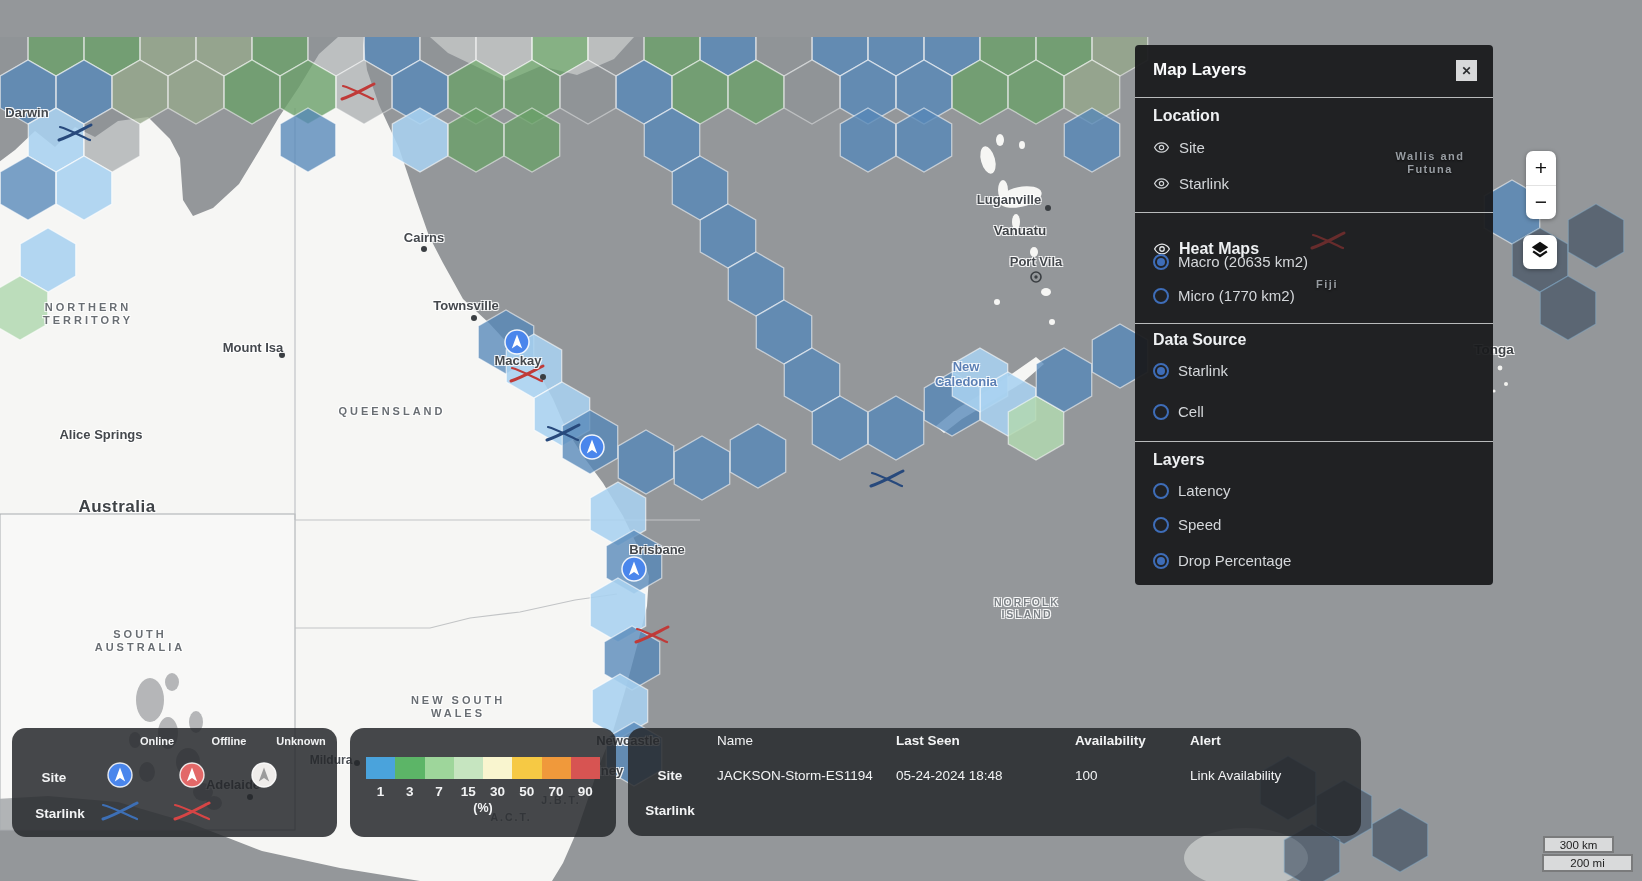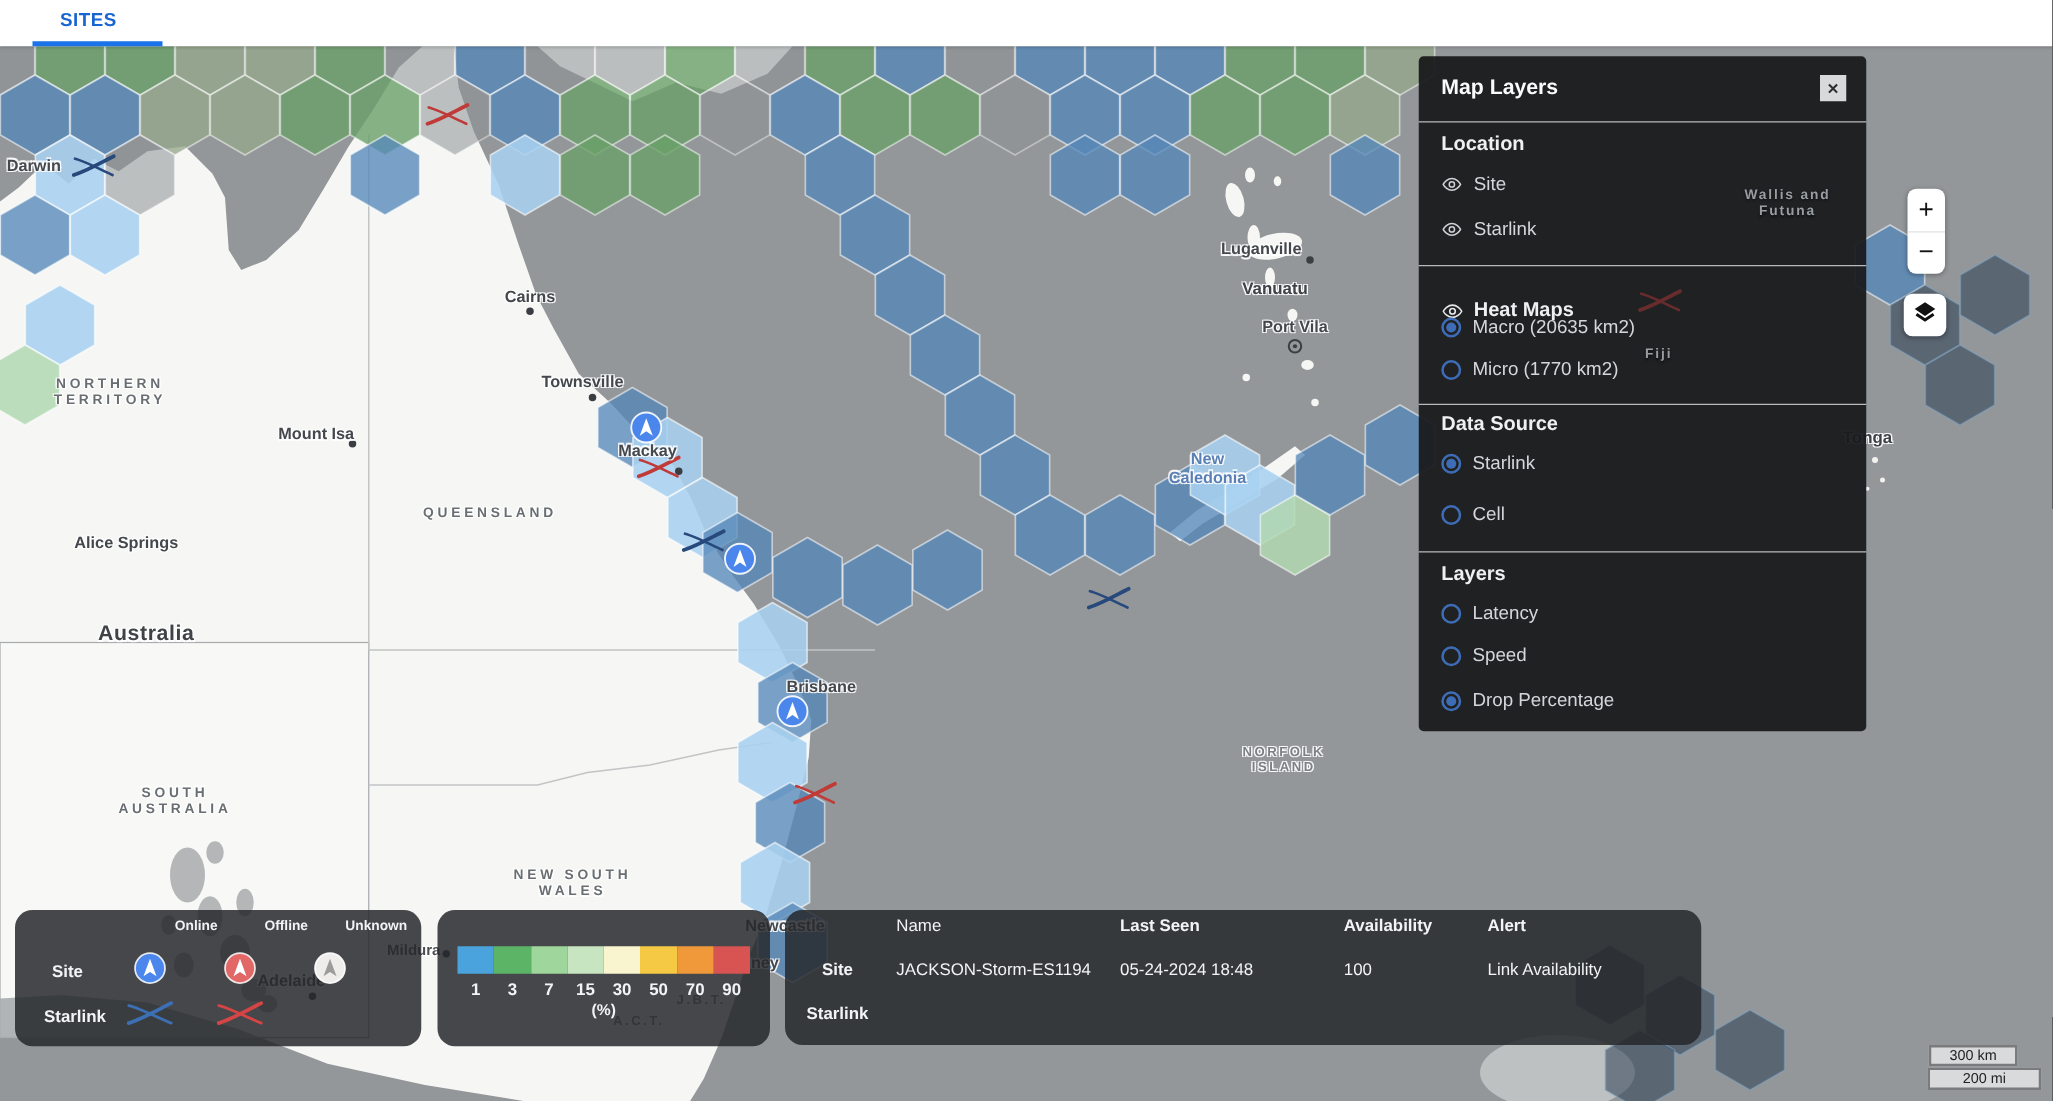--- a/index.html
+++ b/index.html
@@ -61,24 +61,20 @@
   
   .scalebox{position:absolute;background:rgba(224,225,226,.9);border:2px solid #7a7b7c;box-sizing:border-box;display:flex;align-items:center;justify-content:center;font-size:11.5px;color:#222;z-index:45;}
   #scale-km{left:1543px;top:836px;width:71px;height:17px;text-align:center;}
   #scale-mi{left:1542px;top:854px;width:91px;height:18px;}
 </style>
 </head>
 <body>
 
 <div id="app">
 
-  <div id="topbar">
-    <div id="tab-sites">SITES</div>
-    <div id="tab-underline"></div>
-  </div>
 
   <div id="map">
     <svg id="map-svg" width="1642" height="844" viewBox="0 37 1642 844">
 
       <path d="M-5,165 L15,150 L35,131 L55,147 L75,127 L95,137 L118,121 L148,117 L170,139 L180,158 L183,200 L193,216 L213,208 L239,184 L259,151 L279,117 L299,87 L319,54 L338,37 L363,37 L367,70 L379,105 L399,148 L415,196 L429,236 L443,263 L463,299 L489,323 L513,349 L539,373 L553,399 L566,429 L583,456 L603,483 L623,516 L639,549 L649,576 L647,606 L637,646 L625,691 L613,731 L599,766 L589,796 L577,831 L563,863 L552,881 L420,881 L340,868 L262,851 L190,823 L118,802 L48,796 L-5,799 Z" fill="#f6f6f4"></path>
 
       <path d="M430,37 L634,37 L614,59 L577,75 L541,66 L506,81 L471,64 L448,53 Z" fill="#f3f3f0"></path>
 
       <path d="M936,426 L958,408 L988,390 L1016,371 L1036,357 L1044,364 L1022,383 L992,401 L962,419 L944,433 Z" fill="#f6f6f4"></path>
 
@@ -259,21 +255,21 @@
             <circle r="12" fill="#4a86ec" stroke="rgba(255,255,255,.9)" stroke-width="1.5"></circle>
             <path d="M0,-7.5 L5.2,6.5 L0,3 L-5.2,6.5 Z" fill="#fff"></path>
           </g>
           <g transform="translate(634,569)" cursor="pointer">
             <circle r="12" fill="#4a86ec" stroke="rgba(255,255,255,.9)" stroke-width="1.5"></circle>
             <path d="M0,-7.5 L5.2,6.5 L0,3 L-5.2,6.5 Z" fill="#fff"></path>
           </g>
         </g>
     </svg>
     <div id="labels">
-        <div class="lbl halo city" style="left: 27px; top: 76px; margin-top: 20px;">Darwin</div>
+        <div class="lbl halo city" style="left: 27px; top: 76px;">Darwin</div>
         <div class="lbl halo state" style="left: 88px; top: 277px;">NORTHERN
 TERRITORY</div>
         <div class="lbl halo city" style="left: 253px; top: 311px;">Mount Isa</div>
         <div class="lbl halo city" style="left: 101px; top: 398px;">Alice Springs</div>
         <div class="lbl halo state" style="left: 392px; top: 374px;">QUEENSLAND</div>
         <div class="lbl halo country" style="left: 117px; top: 470px;">Australia</div>
         <div class="lbl halo state" style="left: 140px; top: 604px;">SOUTH
 AUSTRALIA</div>
         <div class="lbl halo state" style="left: 458px; top: 670px;">NEW SOUTH
 WALES</div>

